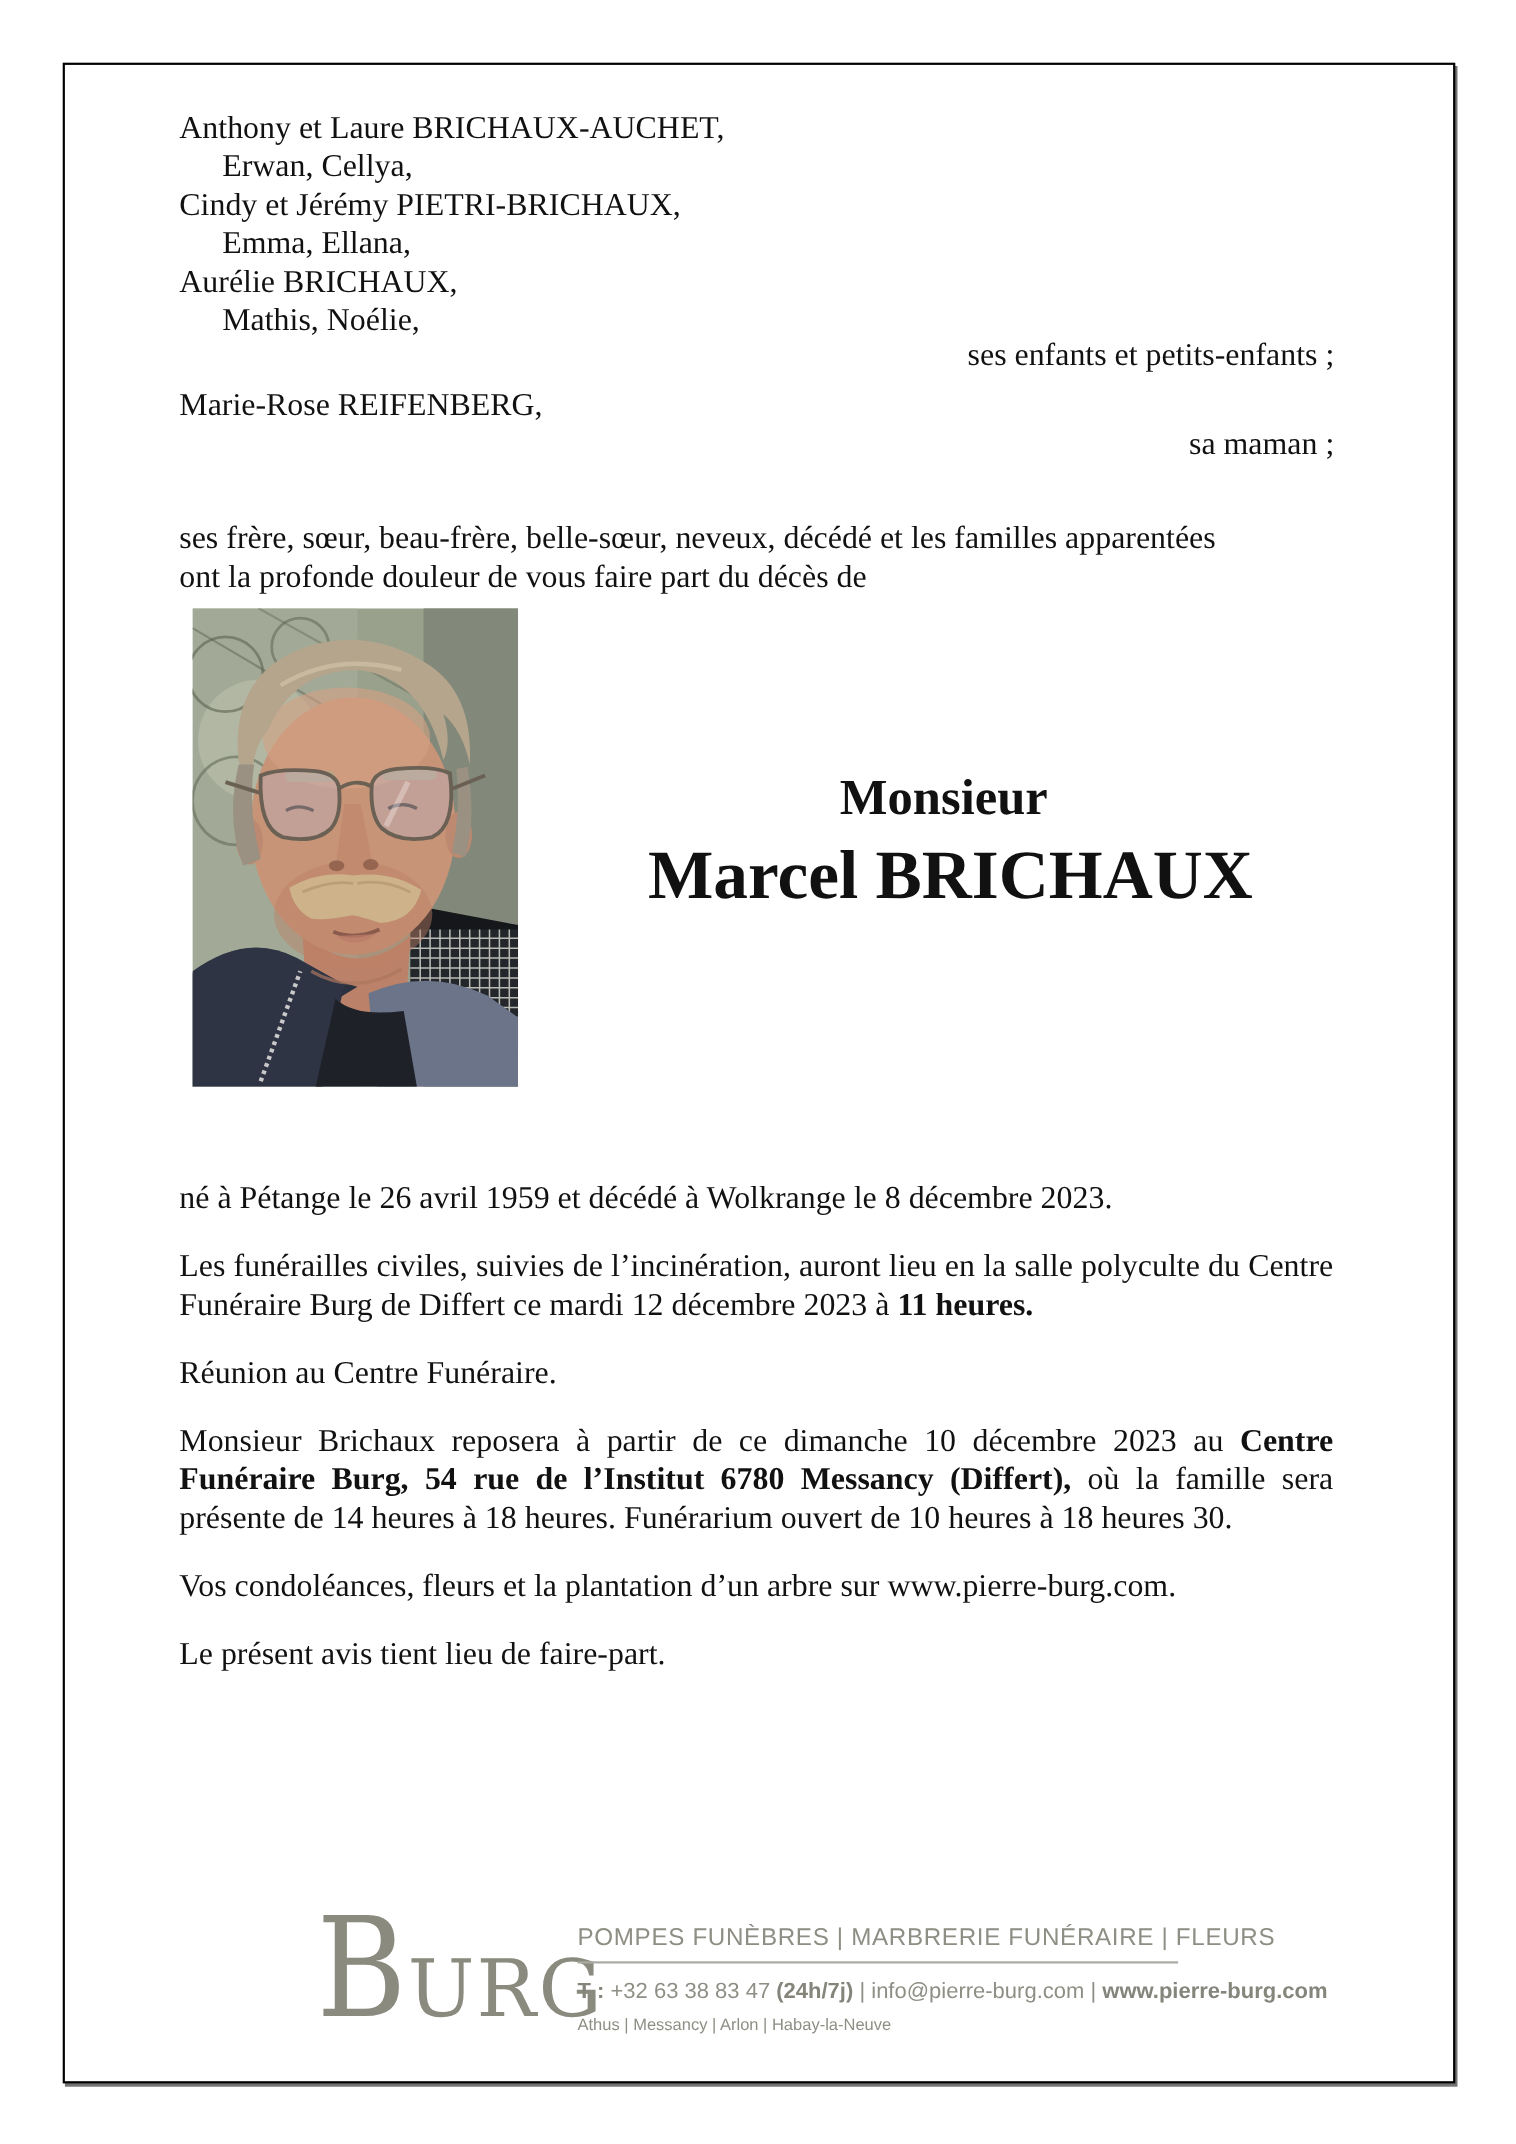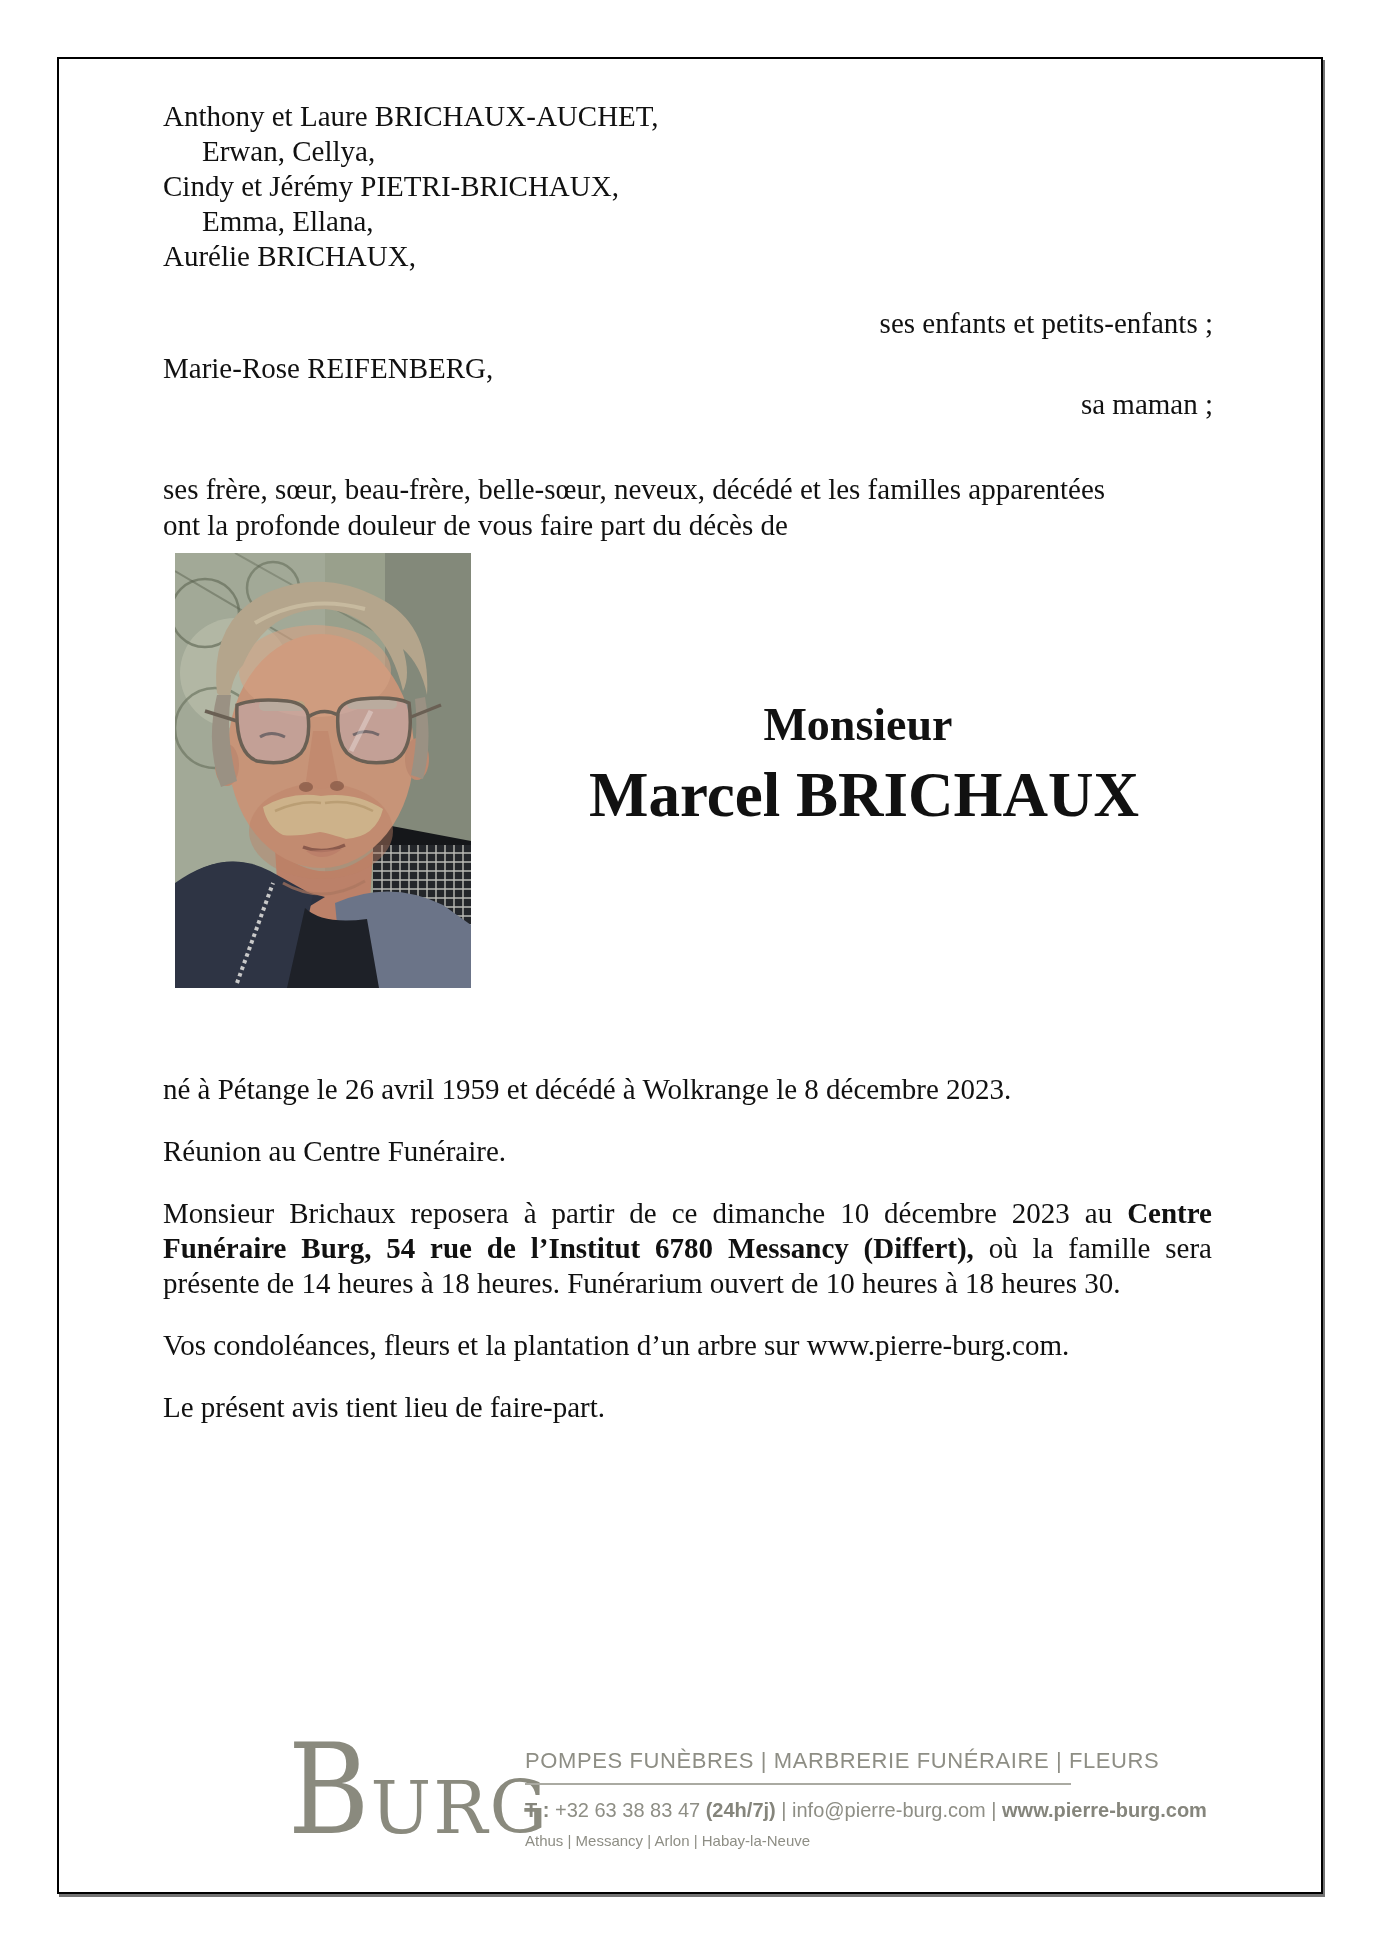--- a/index.html
+++ b/index.html
@@ -66,20 +66,21 @@
 
 <div class="page">
   <div class="frame"></div>
 
   <div class="family-names">
     <div class="line">Anthony et Laure BRICHAUX-AUCHET,</div>
     <div class="line indent">Erwan, Cellya,</div>
     <div class="line">Cindy et Jérémy PIETRI-BRICHAUX,</div>
     <div class="line indent">Emma, Ellana,</div>
     <div class="line">Aurélie BRICHAUX,</div>
+    <div class="line indent">Mathis, Noélie,</div>
   </div>
 
   <div class="relation rel1">ses enfants et petits-enfants ;</div>
   <div class="mother-line">Marie-Rose REIFENBERG,</div>
   <div class="relation rel2">sa maman ;</div>
 
   <div class="intro">
     <div>ses frère, sœur, beau-frère, belle-sœur, neveux, décédé et les familles apparentées</div>
     <div>ont la profonde douleur de vous faire part du décès de</div>
   </div>
@@ -173,20 +174,21 @@
     </svg>
   </div>
 
   <div class="title-block">
     <div class="honorific">Monsieur</div>
     <div class="deceased-name">Marcel BRICHAUX</div>
   </div>
 
   <div class="notice">
     <p><span>né à Pétange le 26 avril 1959 et décédé à Wolkrange le 8 décembre 2023.</span></p>
+    <p><span>Les funérailles civiles, suivies de l’incinération, auront lieu en la salle polyculte du Centre Funéraire Burg de Differt ce mardi 12 décembre 2023 à </span><span class="b">11 heures.</span></p>
     <p><span>Réunion au Centre Funéraire.</span></p>
     <p><span>Monsieur Brichaux reposera à partir de ce dimanche 10 décembre 2023 au </span><span class="b">Centre Funéraire Burg, 54 rue de l’Institut 6780 Messancy (Differt),</span><span> où la famille sera présente de 14 heures à 18 heures. Funérarium ouvert de 10 heures à 18 heures 30.</span></p>
     <p><span>Vos condoléances, fleurs et la plantation d’un arbre sur www.pierre-burg.com.</span></p>
     <p><span>Le présent avis tient lieu de faire-part.</span></p>
   </div>
 
   <div class="logo">
     <span class="logo-initial">B</span><span class="logo-rest">URG</span>
   </div>
 

